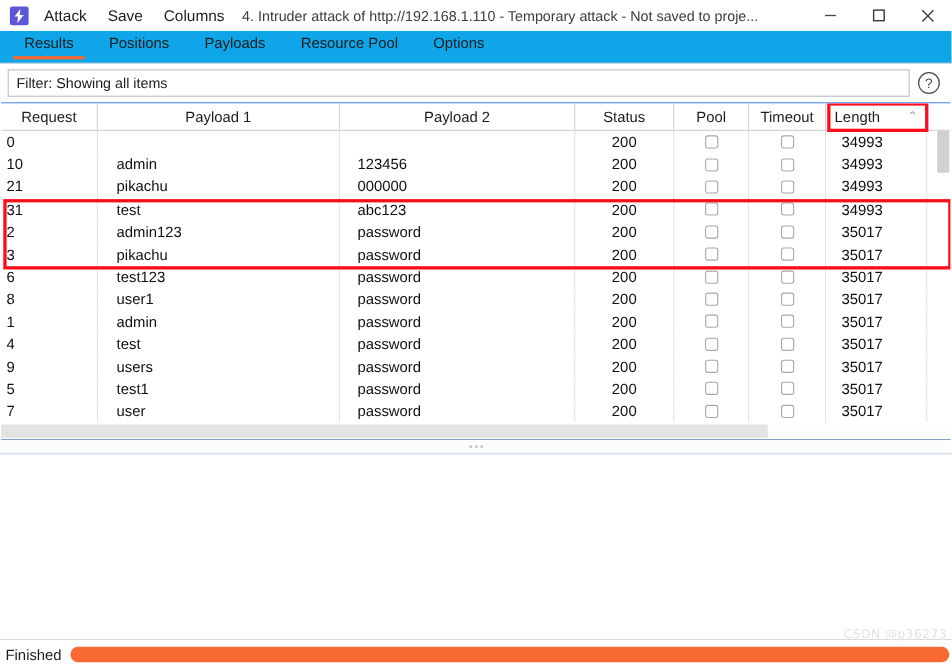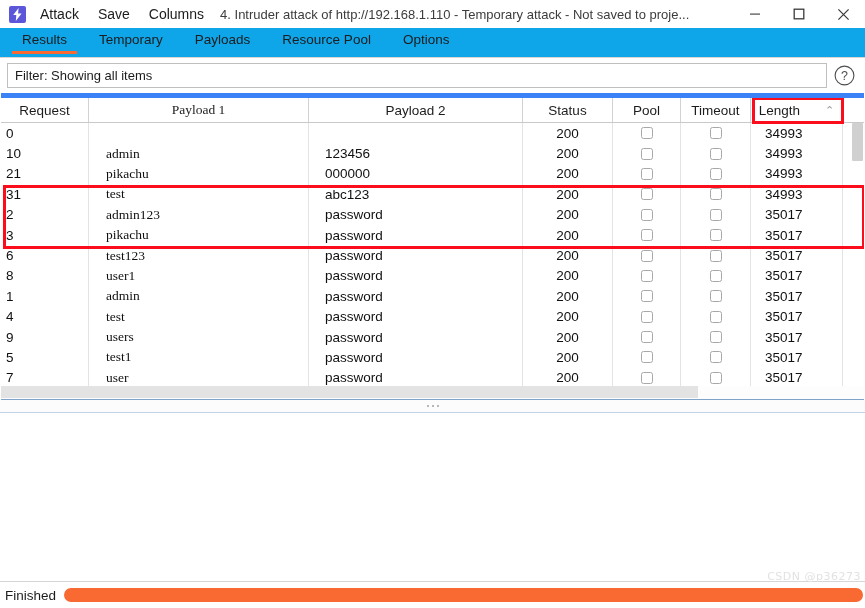--- a/index.html
+++ b/index.html
@@ -144,21 +144,21 @@
     justify-content: center;
     cursor: default;
   }
   .help-btn svg { display: block; }
 
   
   .table-wrap {
     flex: 0 0 auto;
     height: 307px;
     margin: 0 1px 0 1px;
-    border-top: 5px solid #3b82f6;
+    border-top: 1px solid #3b82f6;
     border-bottom: 1px solid #7fa3c9;
     position: relative;
     box-sizing: border-box;
     background: #ffffff;
     overflow: hidden;
   }
   .thead {
     display: flex;
     height: 25px;
     border-bottom: 1px solid #c9c9c9;
@@ -201,21 +201,21 @@
     color: #101010;
     border-right: 1px solid #e4e4e4;
     box-sizing: border-box;
     height: 20.4px;
     overflow: hidden;
     white-space: nowrap;
     cursor: default;
   }
   .td:last-child { border-right: none; }
   .c-request  { width: 88px;  padding-left: 5px; }
-  .c-payload1 { width: 220px; padding-left: 17px; font-family: Liberation Serif, serif; }
+  .c-payload1 { width: 220px; padding-left: 17px; }
   .c-payload2 { width: 214px; padding-left: 16px; }
   .c-status   { width: 90px;  justify-content: center; }
   .c-error    { width: 68px;  justify-content: center; }
   .c-timeout  { width: 70px;  justify-content: center; }
   .c-length   { width: 92px;  padding-left: 14px; gap: 19px; }
   .c-tail     { flex: 1 1 auto; }
 
   .th.c-request  { justify-content: center; padding-left: 0; }
   .th.c-payload1 { justify-content: center; padding-left: 0; }
   .th.c-payload2 { justify-content: center; padding-left: 0; }
@@ -365,21 +365,21 @@
       <div class="win-btn">
         <svg width="13" height="13" viewBox="0 0 13 13" aria-hidden="true">
           <path d="M1.4 1.4 11.6 11.6 M11.6 1.4 1.4 11.6" stroke="#3a3a3a" stroke-width="1.2" fill="none"></path>
         </svg>
       </div>
     </div>
   </div>
 
   <div class="tabbar">
     <div class="tab active">Results</div>
-    <div class="tab">Temporary</div>
+    <div class="tab">Positions</div>
     <div class="tab">Payloads</div>
     <div class="tab">Resource Pool</div>
     <div class="tab">Options</div>
   </div>
 
   <div class="filter-row">
     <div class="filter-box">Filter: Showing all items</div>
     <div class="help-btn">
       <svg width="21" height="21" viewBox="0 0 21 21" aria-hidden="true">
         <circle cx="10.5" cy="10.5" r="9.4" fill="none" stroke="#4d4d4d" stroke-width="1.1"></circle>

